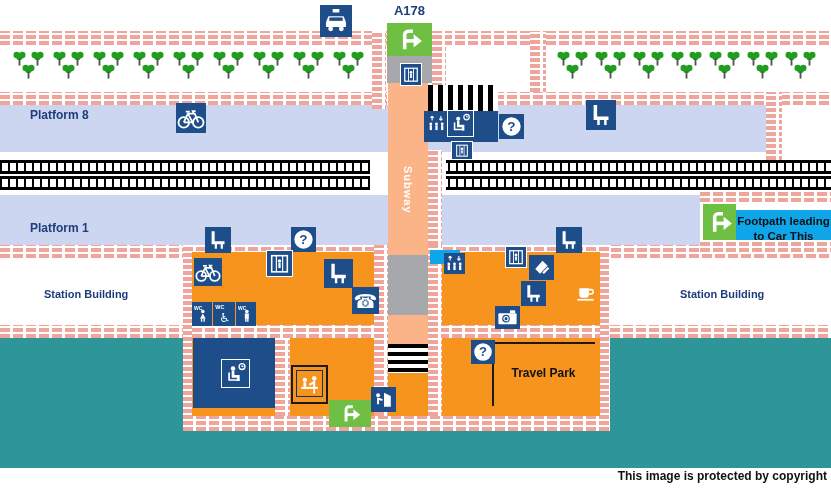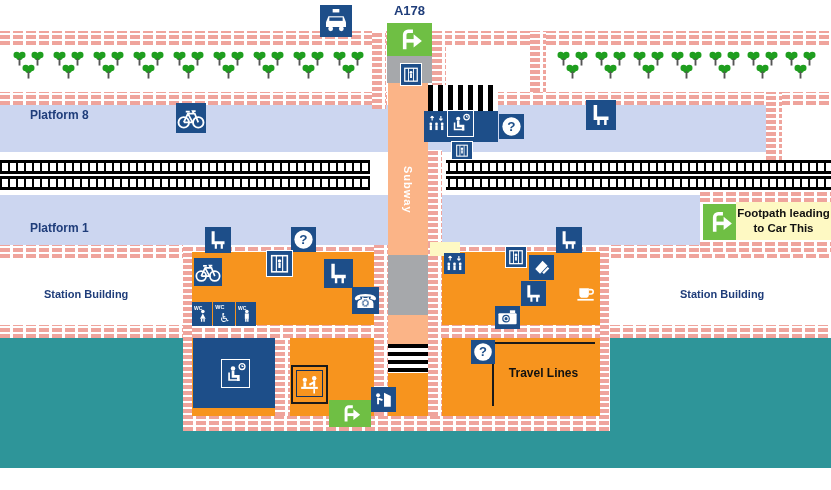--- a/index.html
+++ b/index.html
@@ -10,21 +10,21 @@
     background-color:#efa49c;
     background-image:
       repeating-linear-gradient(0deg, transparent 0 4px, #fff 4px 6px),
       repeating-linear-gradient(90deg, transparent 0 10px, #fff 10px 13px);
   }
   .lav{background:#ccd6f0;}
   .teal{background:#2e9599;}
   .orange{background:#f7941e;}
   .peach{background:#fbb487;}
   .gray{background:#a6a8ab;}
-  .cream{background:#fef9c3;}
+  .cream{background:#0ea5e9;margin-top:8px;}
   .navybox{background:#1d4e89;}
   .trackbar{height:8px;border-top:3px solid #000;border-bottom:3px solid #000;
     background:repeating-linear-gradient(90deg,#000 0 2px,transparent 2px 8px);}
   .canopy{background:repeating-linear-gradient(90deg,#000 0 5px,#fff 5px 10px);}
   .steps{background:repeating-linear-gradient(180deg,#000 0 4px,#fff 4px 8px);}
   .maplabel{color:#1f3d7a;font-weight:bold;font-size:12px;white-space:nowrap;}
   .blklabel{color:#111;font-weight:bold;}
   .fac{position:absolute;display:flex;align-items:center;justify-content:center;box-sizing:border-box;}
   .fac svg{width:100%;height:100%;display:block;}
   .subwaytxt{writing-mode:vertical-lr;color:#fff;font-weight:bold;font-size:11px;letter-spacing:1px;}
@@ -89,24 +89,25 @@
 
   <div class="abs navybox" style="left:193px;top:338px;width:82px;height:70px;"></div>
   <div class="abs roomTL" style="left:492px;top:342px;width:103px;height:64px;"></div>
   <div class="abs photoRoom" style="left:291px;top:365px;width:37px;height:39px;"></div>
 
   <div class="abs maplabel" style="left:377px;top:3px;width:65px;text-align:center;font-size:13px;">A178</div>
   <div class="abs maplabel" style="left:30px;top:108px;">Platform 8</div>
   <div class="abs maplabel" style="left:30px;top:221px;">Platform 1</div>
   <div class="abs maplabel" style="left:44px;top:288px;font-size:11px;">Station Building</div>
   <div class="abs maplabel" style="left:680px;top:288px;font-size:11px;">Station Building</div>
-  <div class="abs blklabel" style="left:492px;top:366px;width:103px;text-align:center;font-size:12px;">Travel Lines</div>
+  <div class="abs blklabel" style="left:492px;top:366px;width:103px;text-align:center;font-size:12px;">Travel Park</div>
   <div class="abs" style="left:388px;top:166px;width:40px;display:flex;justify-content:center;">
     <span class="subwaytxt">Subway</span>
   </div>
+  <div class="abs blklabel" style="right:4px;top:469px;font-size:12px;">This image is protected by copyright</div>
 
   <div id="treeLayer">
       <div class="tree" style="left: 12px; top: 50px;">
         <span style="position:absolute;left:0;top:0;width:15px;height:17px;">
           <svg viewBox="0 0 16 18">
             <circle cx="5" cy="5.2" r="3.4" fill="#1f9e1f"></circle>
             <circle cx="11" cy="5.2" r="3.4" fill="#1f9e1f"></circle>
             <circle cx="8" cy="7" r="3.6" fill="#1f9e1f"></circle>
             <rect x="7" y="9" width="2" height="7.5" fill="#555"></rect>
           </svg>

